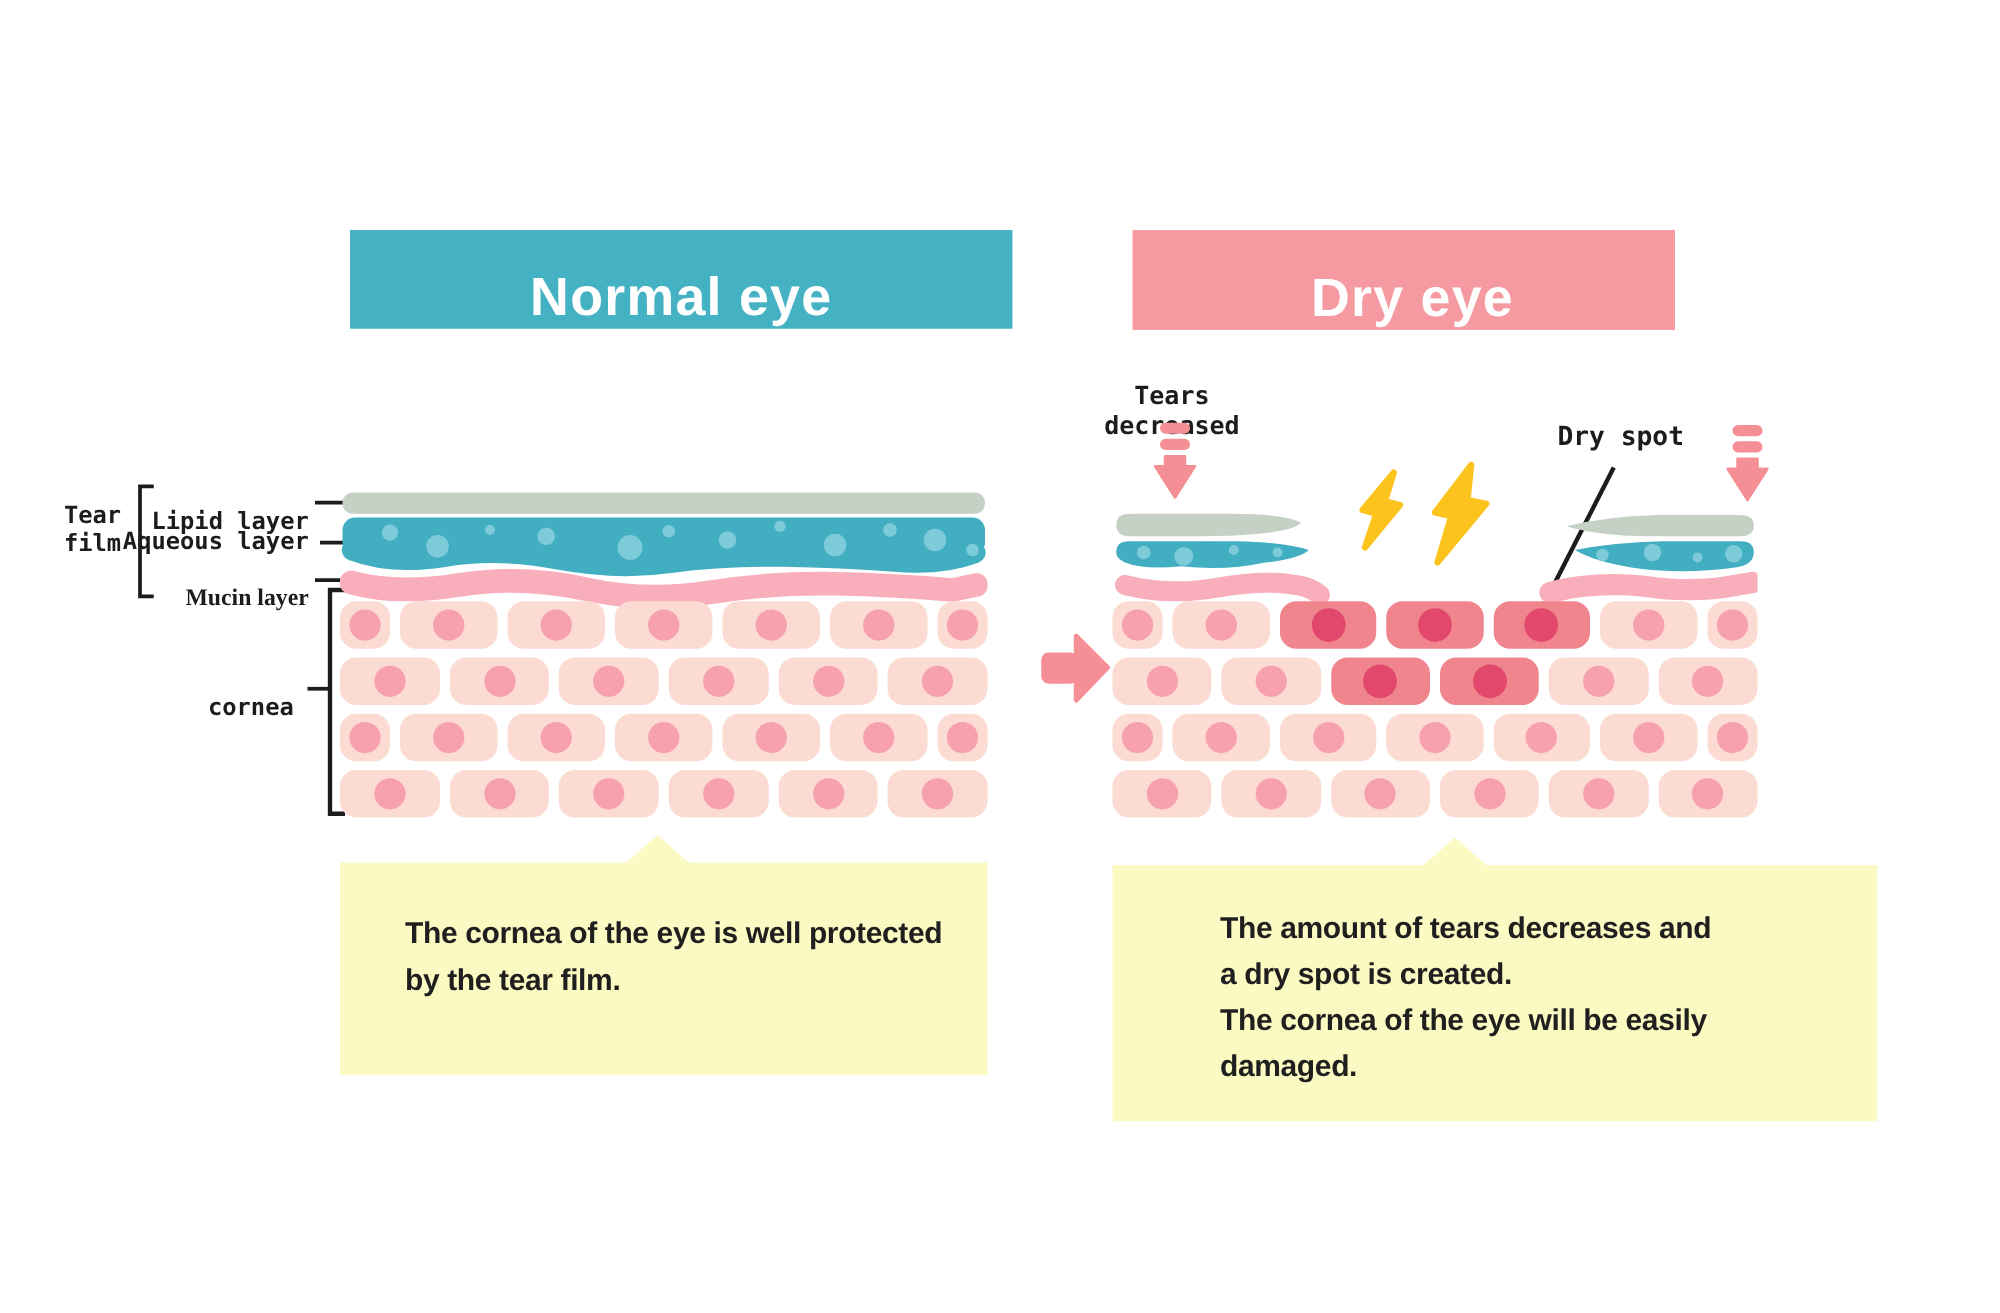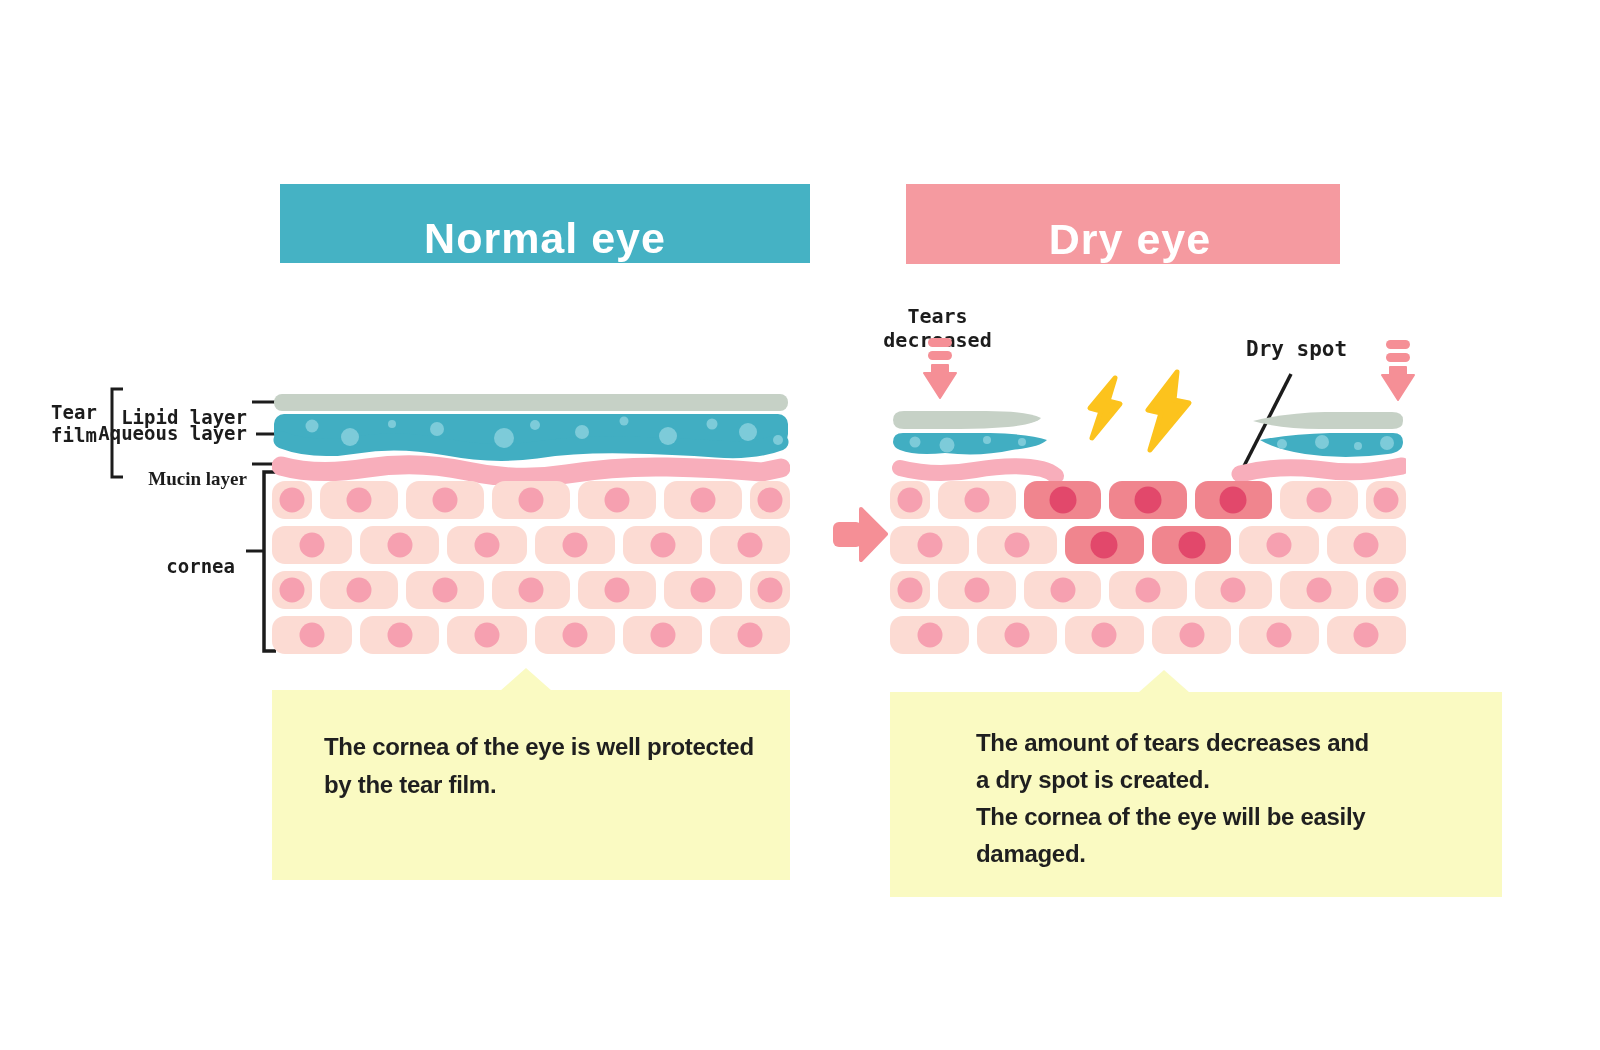--- a/index.html
+++ b/index.html
@@ -25,21 +25,21 @@
   .cell{flex:1;background:var(--cell);border-radius:13px;position:relative;}
   .cell.half{flex:0.52;}
   .cell.damaged{background:var(--damaged_cell);}
   .nucleus{position:absolute;width:25px;height:25px;border-radius:50%;background:var(--nucleus);
            left:50%;top:50%;transform:translate(-50%,-50%);}
   .cell.damaged .nucleus{background:var(--damaged_nucleus);width:27px;height:27px;}
   .note{position:absolute;background:var(--box);}
   .note::before{content:"";position:absolute;top:-22px;width:0;height:0;
                 border-left:26px solid transparent;border-right:26px solid transparent;
                 border-bottom:23px solid var(--box);}
-  .note-normal{left:272px;top:690px;width:518px;height:190px;}
+  .note-normal{left:272px;top:690px;width:518px;height:170px;}
   .note-normal::before{left:228px;}
   .note-dry{left:890px;top:692px;width:612px;height:205px;}
   .note-dry::before{left:248px;}
   .caption{font-weight:bold;color:#1f1f1f;letter-spacing:-0.3px;}
   .caption-normal{padding:38px 26px 0 52px;font-size:24px;line-height:38px;}
   .caption-dry{padding:32px 16px 0 86px;font-size:24px;line-height:37px;}
   svg{display:block;}
 </style>
 </head>
 <body>

